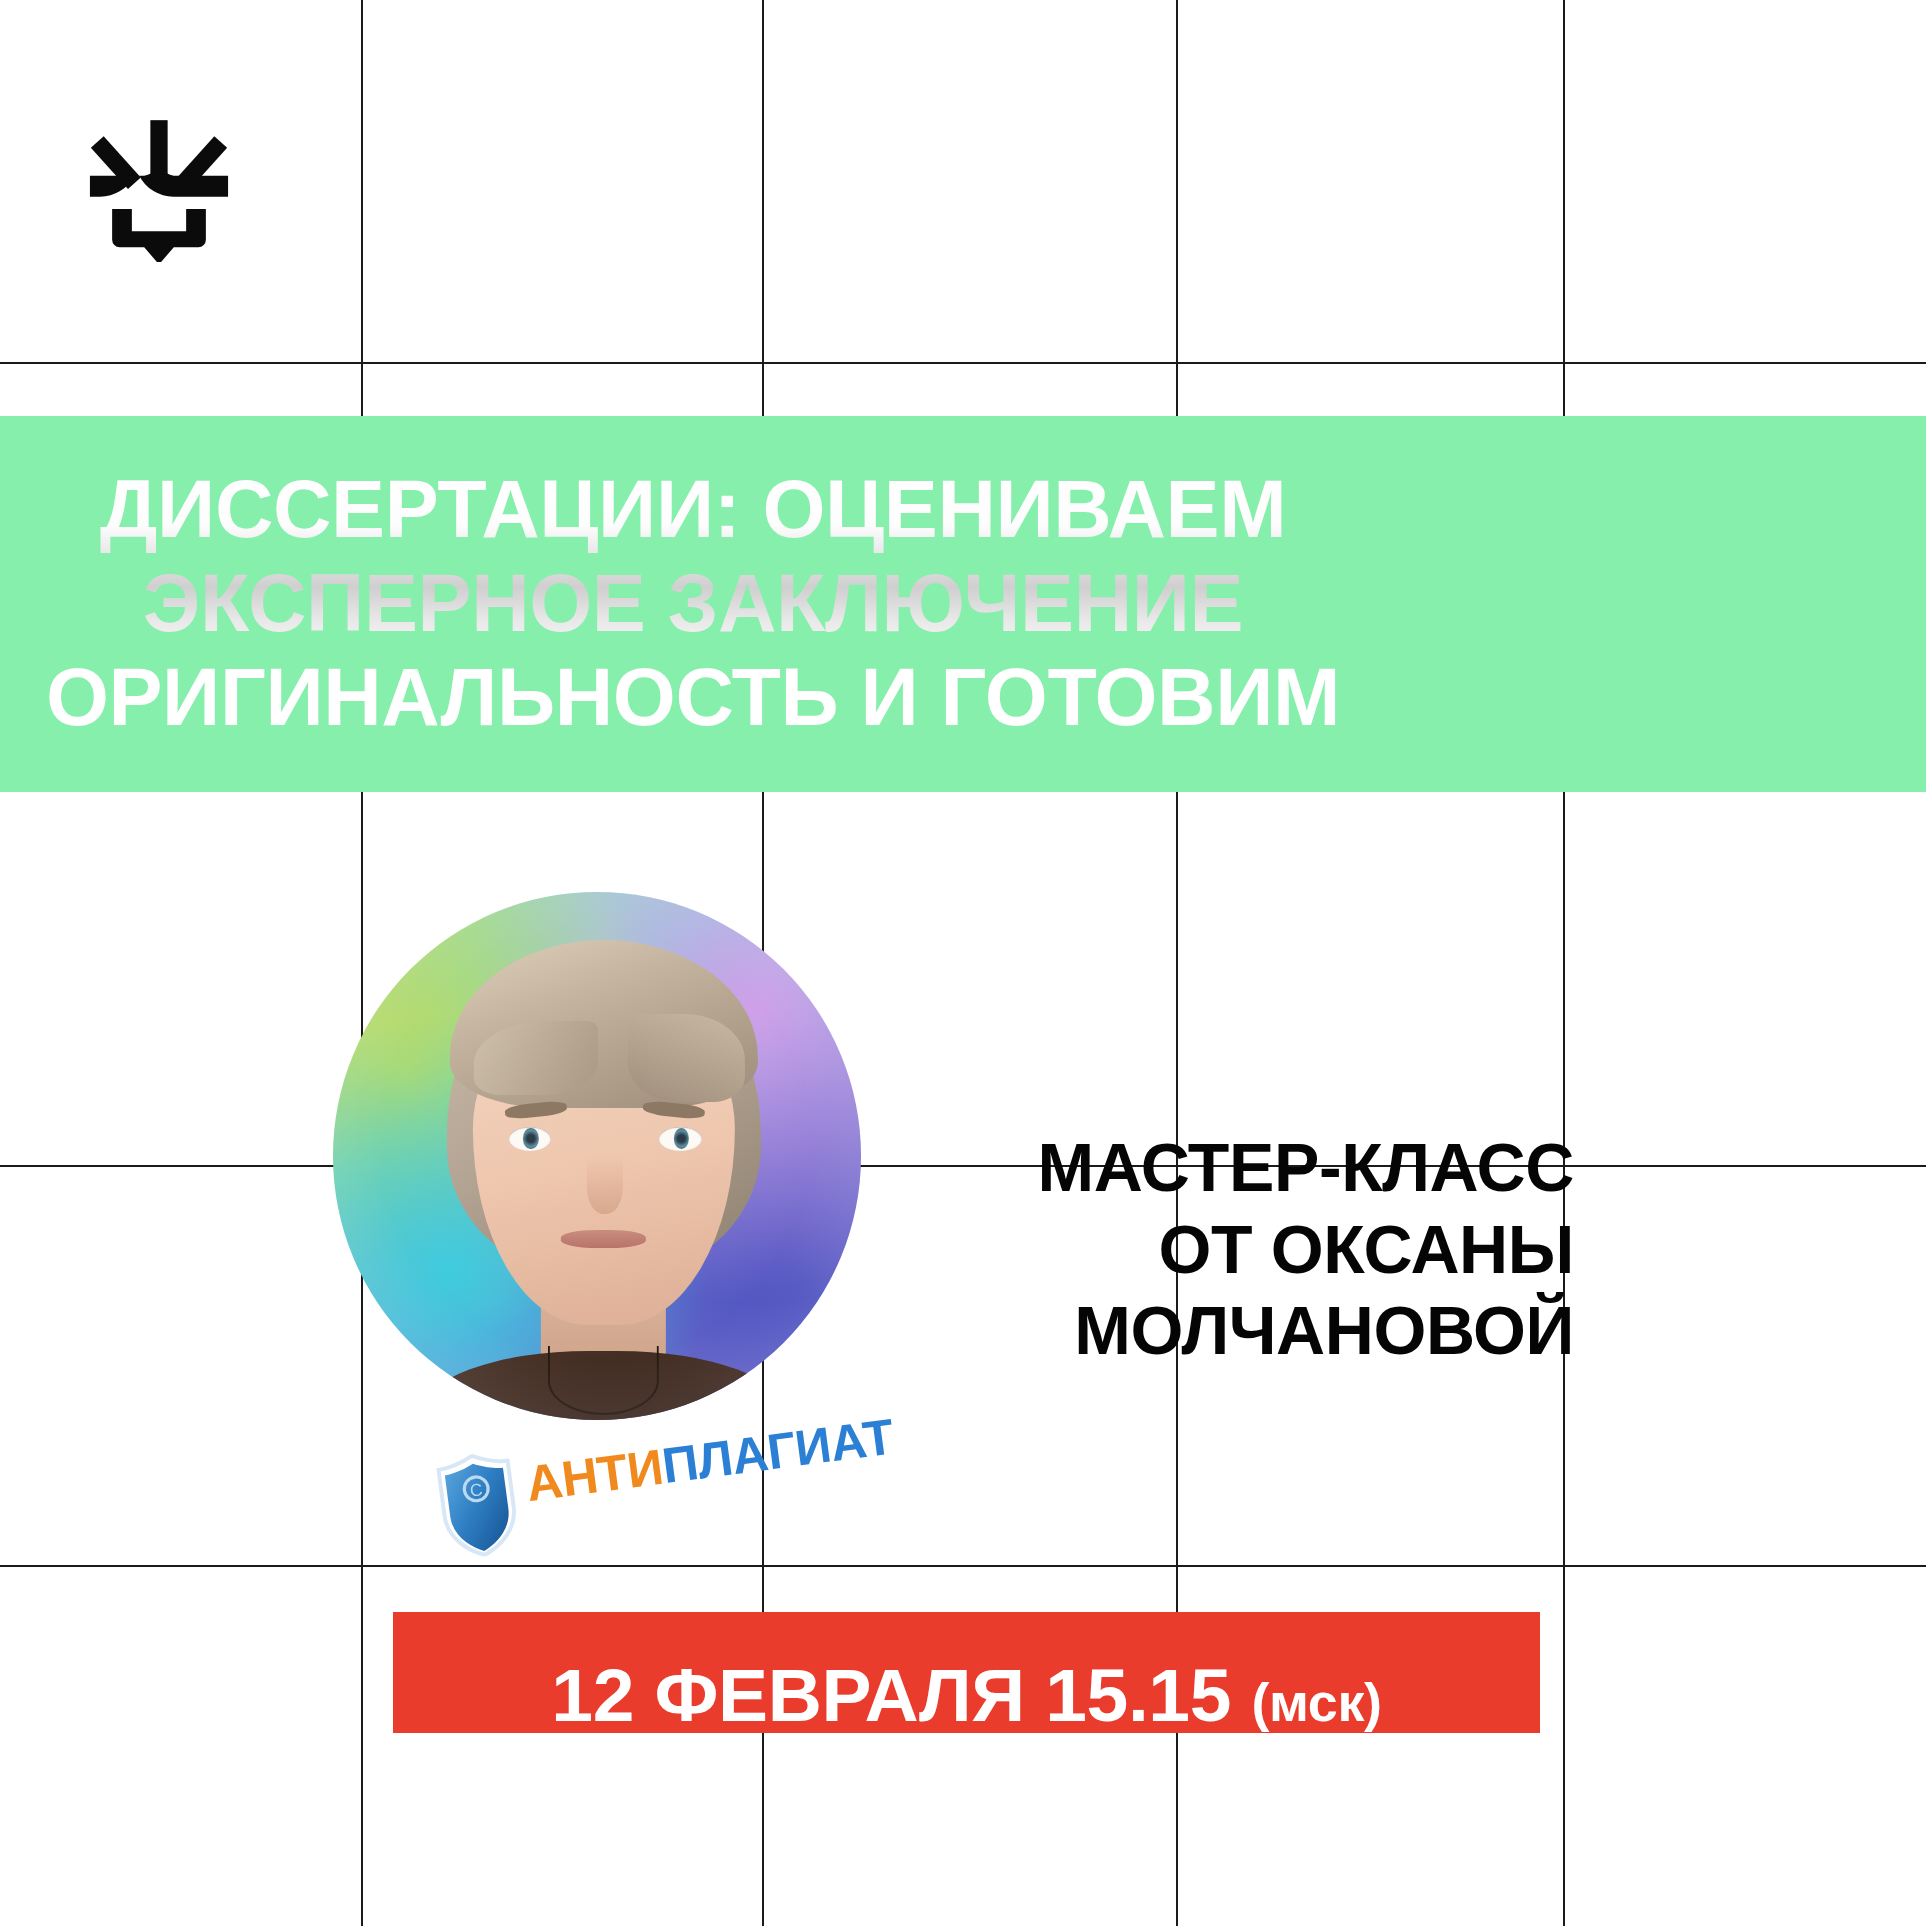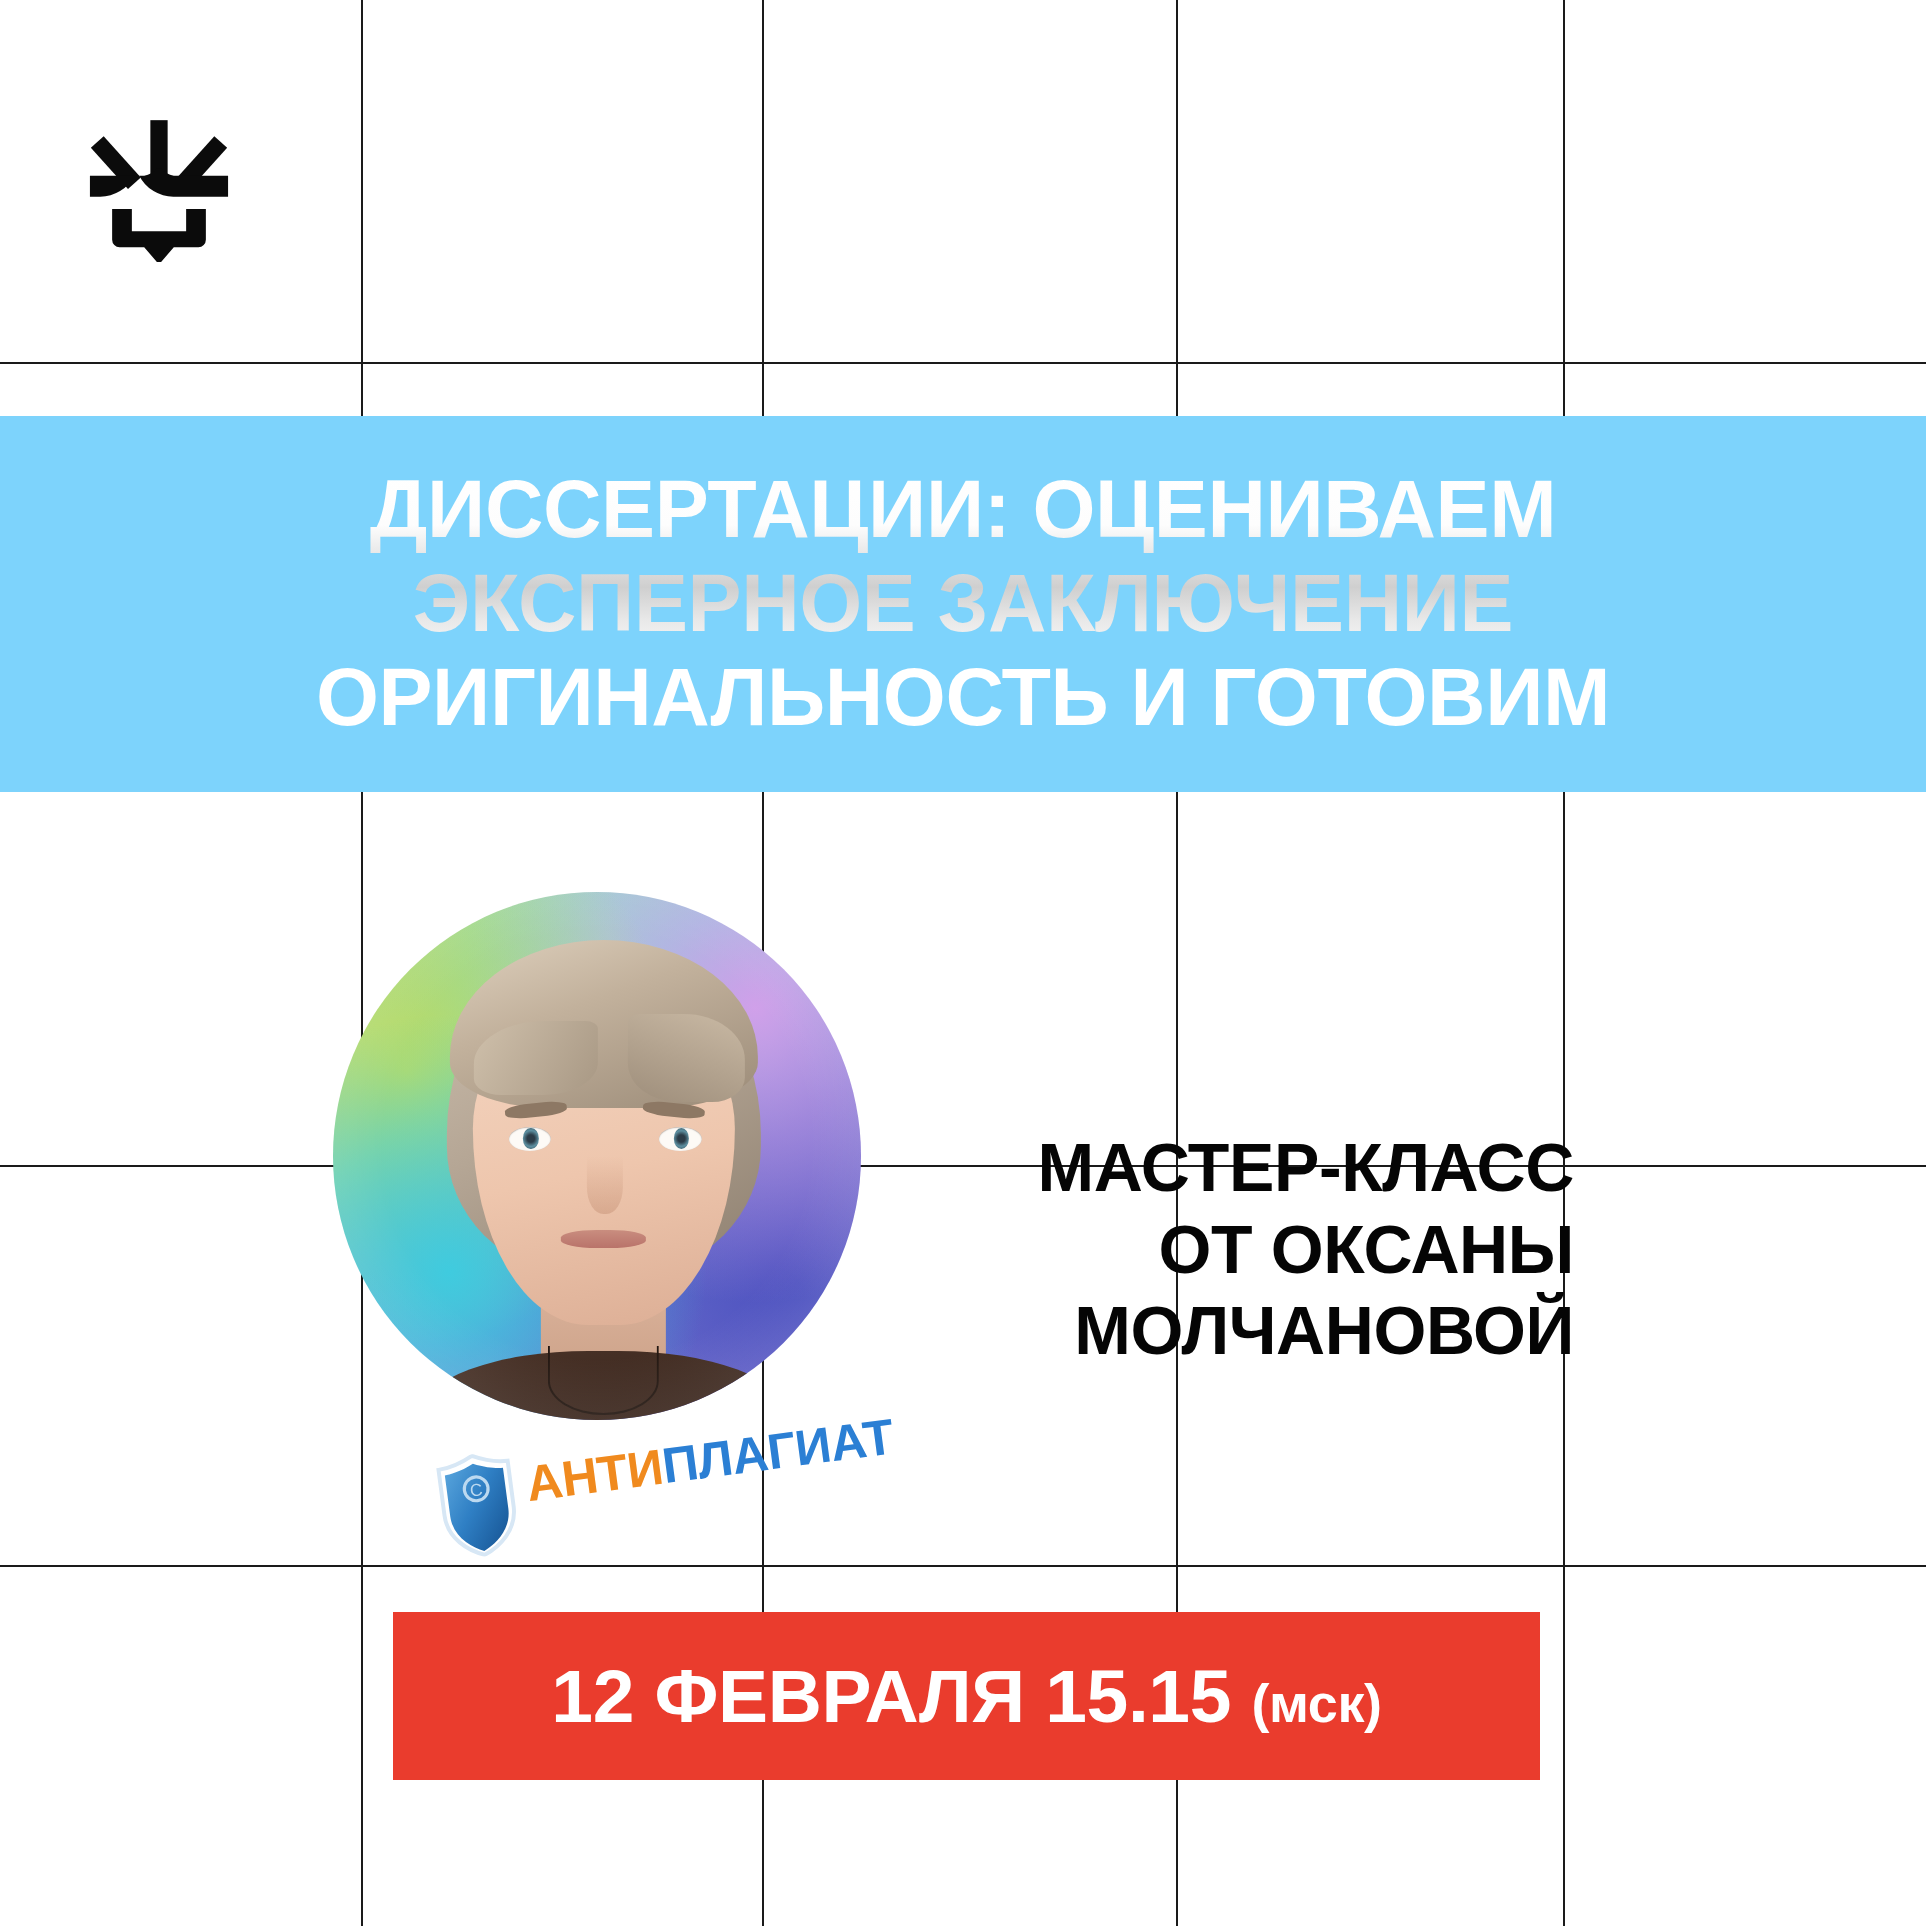--- a/index.html
+++ b/index.html
@@ -20,23 +20,23 @@
   .brand-logo {
     position:absolute; left:85px; top:114px;
     width:148px; height:148px; z-index:5;
   }
   .brand-logo svg { width:100%; height:100%; display:block; }
 
   
   .title-banner {
     position:absolute; left:0; top:416px;
     width:1926px; height:376px;
-    background:#7dd3fc;
+    background:#86efac;
     z-index:4;
-    display:flex; align-items:center; justify-content:center;
+    display:flex; align-items:center; 
   }
   .title-text {
     width:1386px;
     text-align:center;
     font-size:81px;
     font-weight:700;
     line-height:1.16;
     letter-spacing:-0.4px;
     text-transform:uppercase;
     background:linear-gradient(180deg,
@@ -135,23 +135,23 @@
   }
   .speaker-line {
     font-size:68px; font-weight:700; color:#050505;
     line-height:1.2; letter-spacing:-0.4px; text-transform:uppercase;
     white-space:nowrap;
   }
 
   
   .date-banner {
     position:absolute; left:393px; top:1612px;
-    width:1147px; height:168px;
+    width:1147px; height:121px;
     background:#ea3c2d; z-index:7;
-    display:flex; align-items:center; justify-content:center;
+    display:flex; align-items:flex-end; justify-content:center;
   }
   .date-text {
     color:#ffffff; font-size:75px; font-weight:700;
     letter-spacing:-0.4px; white-space:nowrap; line-height:1;
   }
   .date-tz { font-size:54px; text-transform:lowercase; }
 </style>
 </head>
 <body>
 

